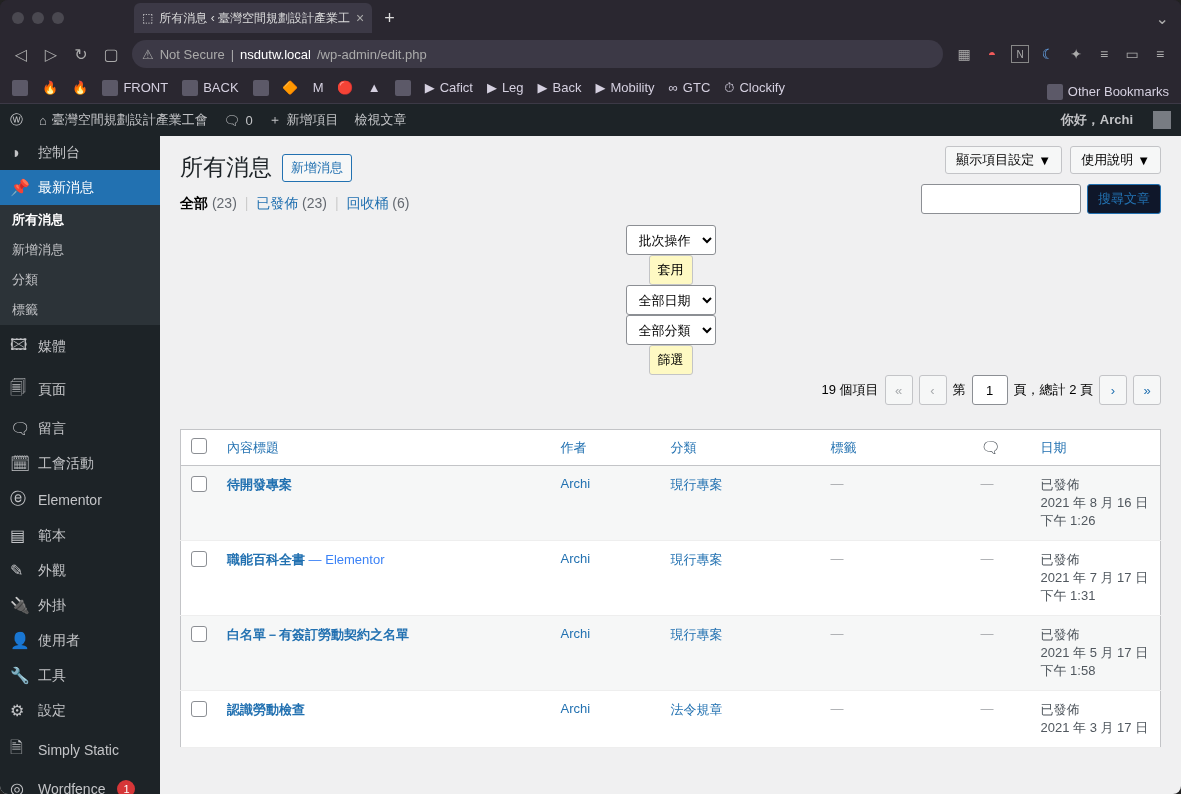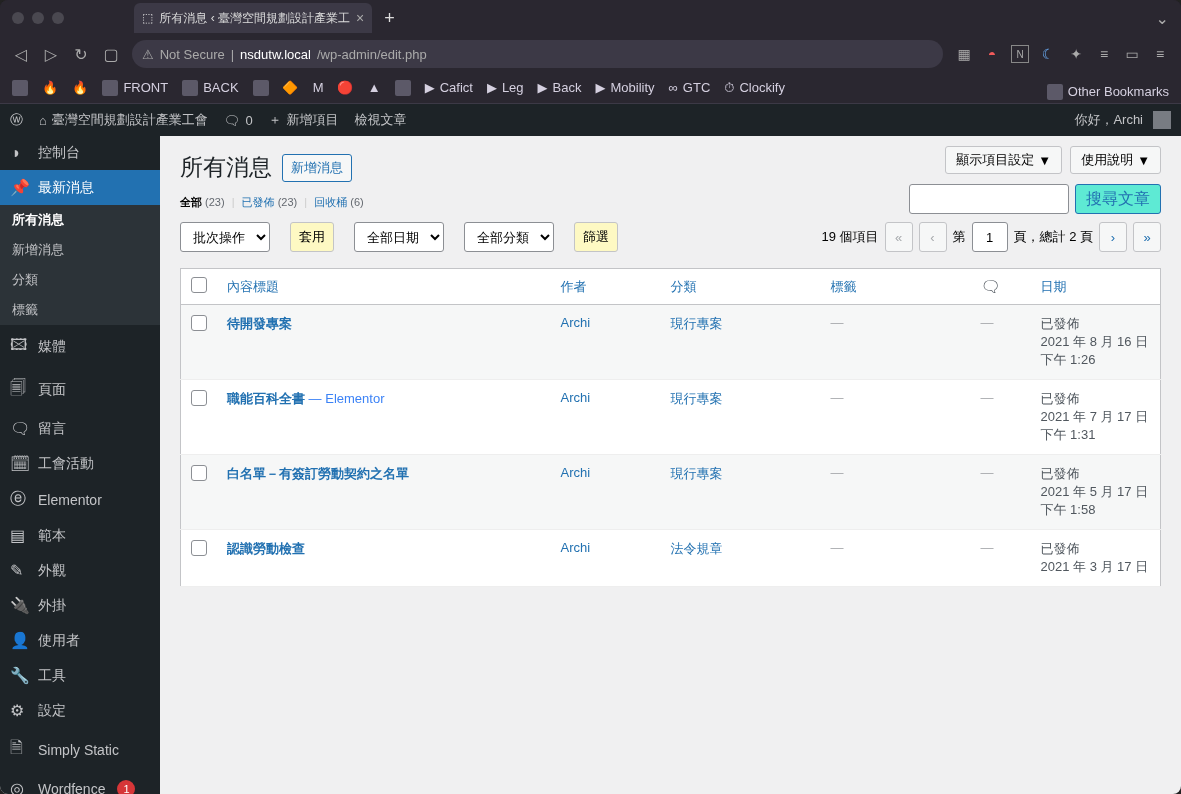--- a/index.html
+++ b/index.html
@@ -26,21 +26,21 @@
 
 .bookmarks { height: 32px; background: #2a2730; display: flex; align-items: center; padding: 0 12px; gap: 14px; color: #d5d0e0; font-size: 13px; border-bottom: 1px solid #3c3946;}
 .bm { display: flex; align-items: center; gap: 5px; white-space: nowrap; }
 .bm .ic { width: 16px; height: 16px; background: #5c5968; border-radius: 2px; display: inline-block; }
 .bm-other { margin-left: auto; margin-top: 8px; }
 
 
 .wp { flex: 1; display: flex; flex-direction: column; background: #f0f0f1; overflow: hidden; }
 .wp-bar { height: 32px; background: #1d2327; color: #c3c4c7; display: flex; align-items: center; padding: 0 10px; font-size: 13px; gap: 16px; }
 .wp-bar .item { display: flex; align-items: center; gap: 5px; }
-.wp-bar .right { margin-left: auto; display: flex; align-items: center; gap: 10px; }
+.wp-bar .right { margin-left: auto; display: flex; align-items: center; gap: 20px; font-weight: bold; }
 .avatar { width: 18px; height: 18px; background: #787c82; }
 
 .wp-body { flex: 1; display: flex; overflow: hidden; }
 .sidebar { width: 160px; background: #1d2327; color: #c3c4c7; font-size: 14px; overflow-y: auto; }
 .sb-item { padding: 8px 10px; display: flex; align-items: center; gap: 8px; cursor: pointer; }
 .sb-item.active { background: #2271b1; color: #fff; position: relative; }
 .sb-item.active::after { content: ""; position: absolute; right: -8px; top: 50%; margin-top: -8px; border: 8px solid transparent; border-right-color: #f0f0f1; }
 .sb-sub { background: #2c3338; }
 .sb-sub .sb-item { padding: 6px 12px; font-size: 13px; }
 .sb-sub .sb-item.cur { color: #fff; font-weight: 600; }
@@ -48,35 +48,35 @@
 .badge { background: #d63638; color: #fff; border-radius: 9px; width: 18px; height: 18px; font-size: 11px; display: inline-flex; align-items: center; justify-content: center; margin-left: 4px;}
 
 .main { flex: 1; padding: 0 20px 20px; overflow-y: auto; position: relative; }
 .top-btns { position: absolute; top: 10px; right: 20px; display: flex; gap: 8px; }
 .screen-btn { background: #f6f7f7; border: 1px solid #c3c4c7; padding: 4px 10px; font-size: 13px; border-radius: 3px; display: flex; align-items: center; gap: 4px; }
 
 .heading { display: flex; align-items: center; gap: 10px; padding-top: 16px; }
 h1 { font-size: 23px; font-weight: 400; color: #1d2327; }
 .add-new { border: 1px solid #2271b1; color: #2271b1; padding: 4px 8px; font-size: 13px; border-radius: 3px; background: #f6f7f7;}
 
-.subsubsub { margin: 12px 0; font-size: 11px; color: #646970; }
+.subsubsub { margin: 12px 0; font-size: 14px; color: #646970; }
 .subsubsub a { color: #2271b1; text-decoration: none; }
 .subsubsub .sep { color: #ccc; margin: 0 4px; }
 .subsubsub strong { color: #000; }
 
-.tablenav { display: flex; align-items: center; gap: 20px; margin-bottom: 16px; font-size: 13px; }
+.tablenav { display: flex; align-items: center; gap: 0; margin-bottom: 24px; font-size: 13px; flex-direction: column; }
 .tablenav select, .tablenav button, .tablenav input[type=text] { border: 1px solid #8c8f94; background: #fff; padding: 0 8px; height: 30px; font-size: 13px; border-radius: 3px; }
 .tablenav button { background: #fef9c3; border-color: #c3c4c7;}
 .pagination { margin-left: auto; display: flex; align-items: center; gap: 6px; }
 .pginput { width: 36px; text-align: center; }
 .pgbtn { width: 28px; height: 30px; display: flex; align-items: center; justify-content: center; background: #f6f7f7; border: 1px solid #c3c4c7; border-radius: 3px; color: #a7aaad;}
 .pgbtn.en { color: #2271b1; }
 .search-box { position: absolute; top: 48px; right: 20px; display: flex; gap: 6px; }
 .search-box input { border: 1px solid #8c8f94; padding: 0 8px; height: 30px; width: 160px; border-radius: 3px; }
-.search-box button { border: 1px solid #2271b1; color: #2271b1; padding: 0 10px; height: 30px; background: #5eead4; border-radius: 3px; font-size: 16px;}
+.search-box button { border: 1px solid #2271b1; color: #2271b1; padding: 0 10px; height: 30px; background: #0f172a; border-radius: 3px; font-size: 13px;}
 
 table { width: 100%; border-collapse: collapse; background: #fff; border: 1px solid #c3c4c7; font-size: 13px; }
 thead th { text-align: left; padding: 8px 10px; border-bottom: 1px solid #c3c4c7; color: #2271b1; font-weight: 400; }
 thead th.cb { width: 30px; }
 tbody td { padding: 10px; border-bottom: 1px solid #eee; vertical-align: top; color: #50575e;}
 tbody tr:nth-child(odd){ background: #f6f7f7; }
 .row-title { color: #2271b1; font-weight: 600; }
 .row-title .elem { color: #3b82f6; font-weight: 400; }
 td a { color: #2271b1; text-decoration: none; }
 .dash { color: #a7aaad; }

